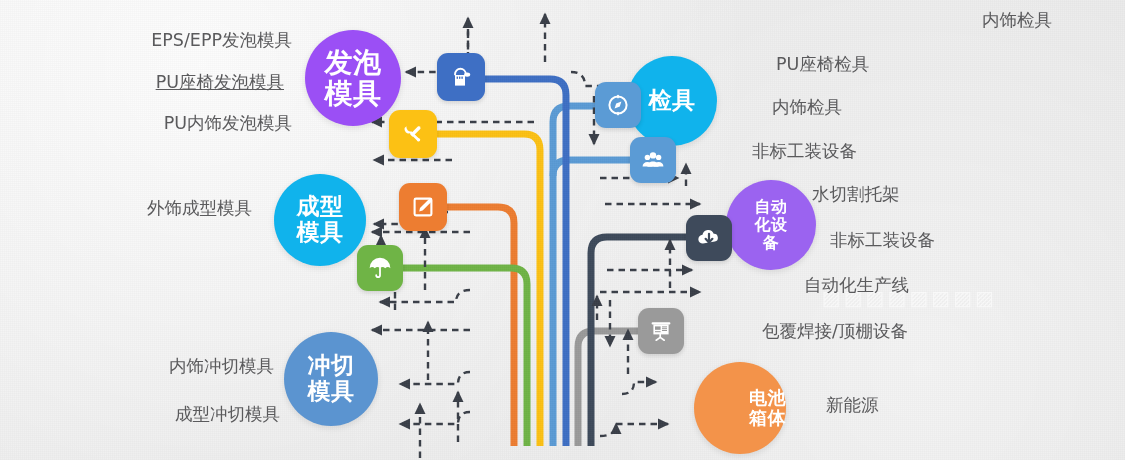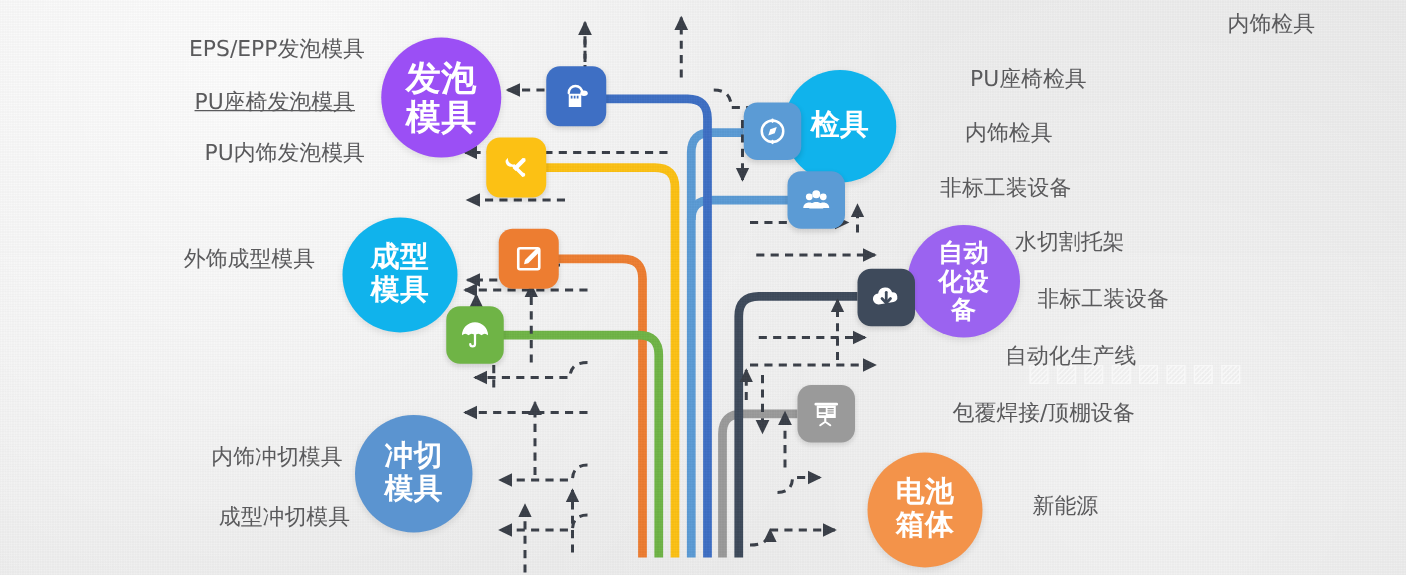--- a/index.html
+++ b/index.html
@@ -141,32 +141,32 @@
 
   <div class="hub" style="left:627px;top:56px;width:90px;height:90px;background:#10B3EC;font-size:23px;">
     <span>检具</span>
   </div>
 
   <div class="hub" style="left:274px;top:174px;width:92px;height:92px;background:#10B3EC;font-size:23px;">
     <span>成型
 模具</span>
   </div>
 
-  <div class="hub" style="left:726px;top:180px;width:90px;height:90px;background:#9B63F0;font-size:20px;">
+  <div class="hub" style="left:726px;top:180px;width:90px;height:90px;background:#9B63F0;font-size:16px;">
     <span>自动
 化设
 备</span>
   </div>
 
   <div class="hub" style="left:284px;top:332px;width:94px;height:94px;background:#5B94D0;font-size:23px;">
     <span>冲切
 模具</span>
   </div>
 
-  <div class="hub" style="left:694px;top:362px;width:92px;height:92px;background:#F3934A;font-size:23px;">
+  <div class="hub" style="left:694px;top:362px;width:92px;height:92px;background:#F3934A;font-size:18px;justify-content:flex-end;">
     <span>电池
 箱体</span>
   </div>
 
   <div class="tile" style="left:437px;top:53px;width:48px;height:48px;background:#3E6FC4;">
     <svg width="28" height="28" viewBox="0 0 28 28">
       <path d="M8 12h10v9H8z" fill="#fff"></path>
       <path d="M8 21h10v1.6H8z" fill="#fff"></path>
       <rect x="9.6" y="13.6" width="1.4" height="2.2" fill="#3E6FC4"></rect>
       <rect x="12" y="13.6" width="1.4" height="2.2" fill="#3E6FC4"></rect>

